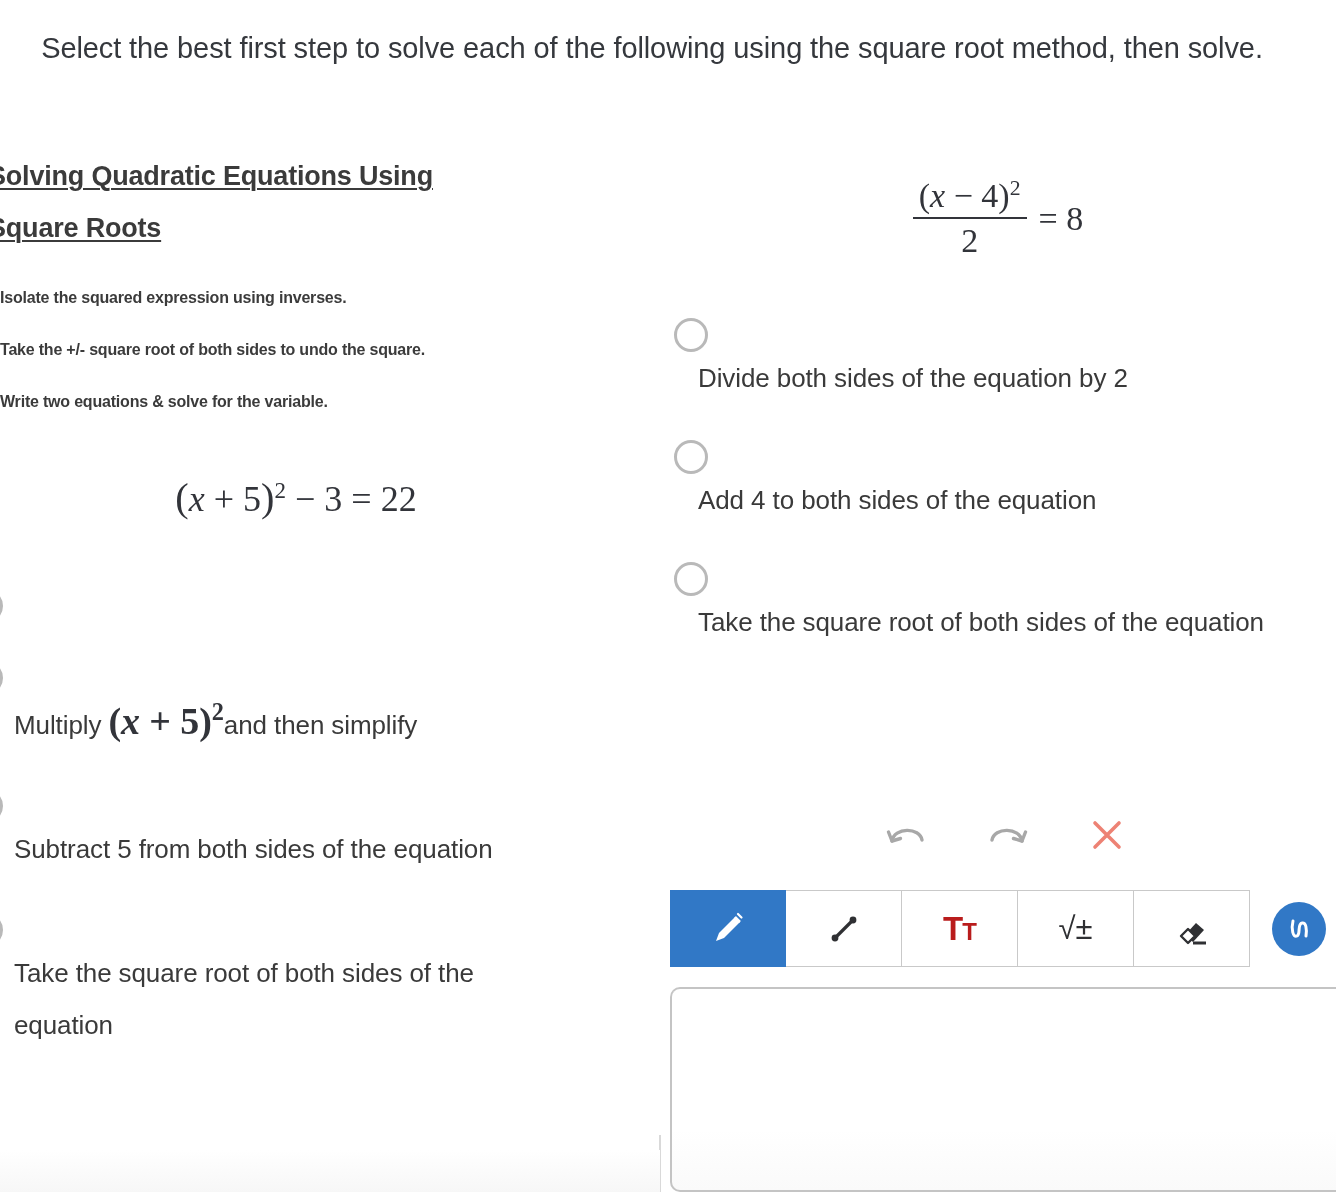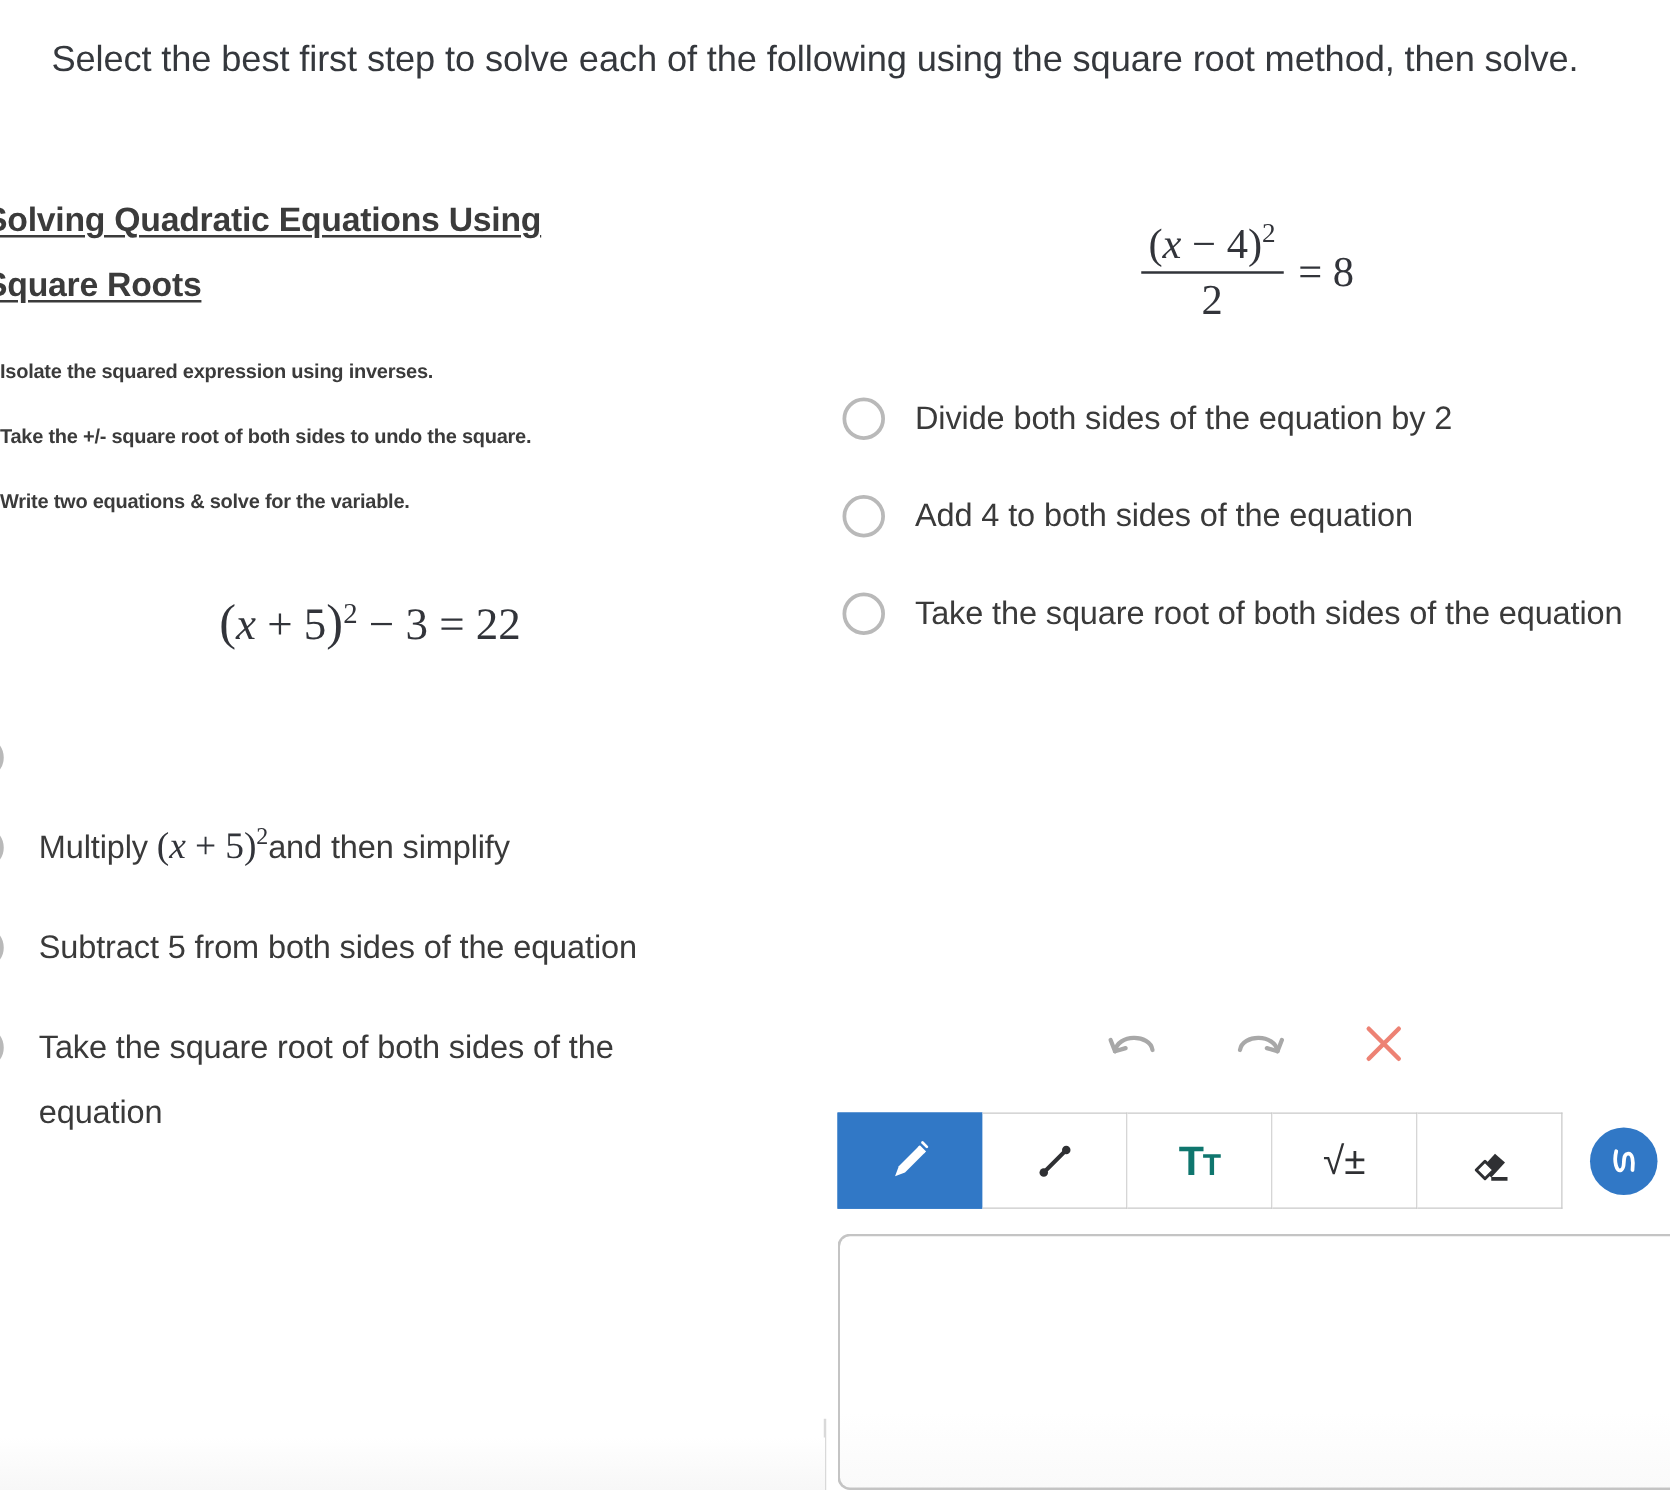--- a/index.html
+++ b/index.html
@@ -136,20 +136,21 @@
   }
   .options-right {
     margin-top: 48px;
     padding-left: 14px;
     width: 660px;
   }
   .option {
     display: flex;
     align-items: flex-start;
     margin-bottom: 26px;
+    flex-direction: column;
   }
   .options-left .option { margin-bottom: 28px; }
   .radio {
     flex: 0 0 auto;
     width: 34px;
     height: 34px;
     border-radius: 50%;
     border: 3px solid #b9b9b9;
     background: #ffffff;
     box-sizing: border-box;
@@ -158,21 +159,21 @@
   .options-left .radio { margin-left: -17px; }
   .opt-label {
     font-size: 26px;
     line-height: 52px;
     color: #3a3a3a;
     letter-spacing: -0.1px;
     padding-left: 24px;
     max-width: 572px;
   }
   .options-left .opt-label { padding-left: 28px; max-width: 560px; }
-  .opt-label .math { font-size: 30px; }
+  .opt-label .math { font-size: 38px; font-weight: bold; }
 
   
   .draw-widget {
     position: absolute;
     left: 660px;
     top: 805px;
     width: 676px;
     height: 387px;
   }
   .draw-actions {
@@ -210,21 +211,21 @@
   }
   .tool:first-child { border-left: 1px solid #c9c9c9; }
   .tool.active {
     background: #3178c6;
     border-color: #3178c6;
   }
   .tool .tt {
     font-family: "Liberation Sans", sans-serif;
     font-weight: bold;
     font-size: 33px;
-    color: #0f766e;
+    color: #b91c1c;
     letter-spacing: -1px;
   }
   .tool .tt small { font-size: 24px; }
   .tool .sqrt {
     font-family: "Liberation Sans", sans-serif;
     font-size: 31px;
     color: #2f3033;
   }
   .stroke-preview {
     margin-left: 22px;

